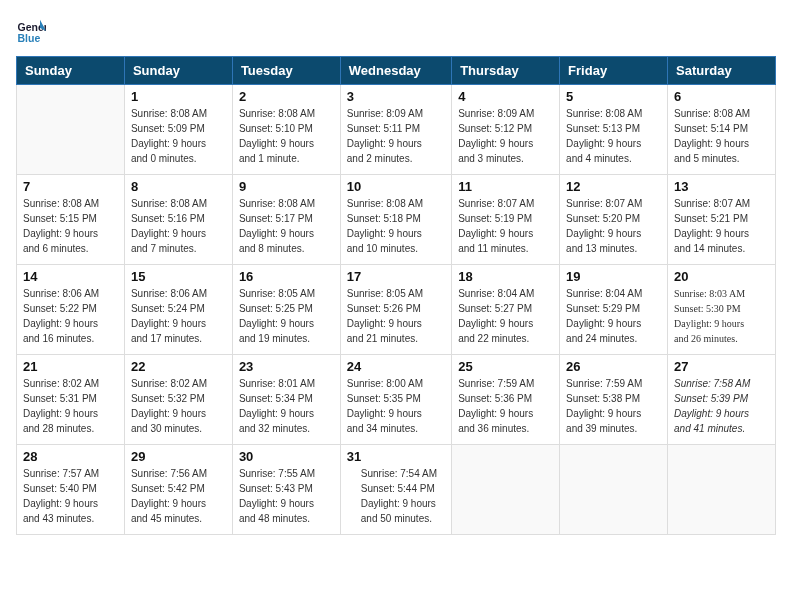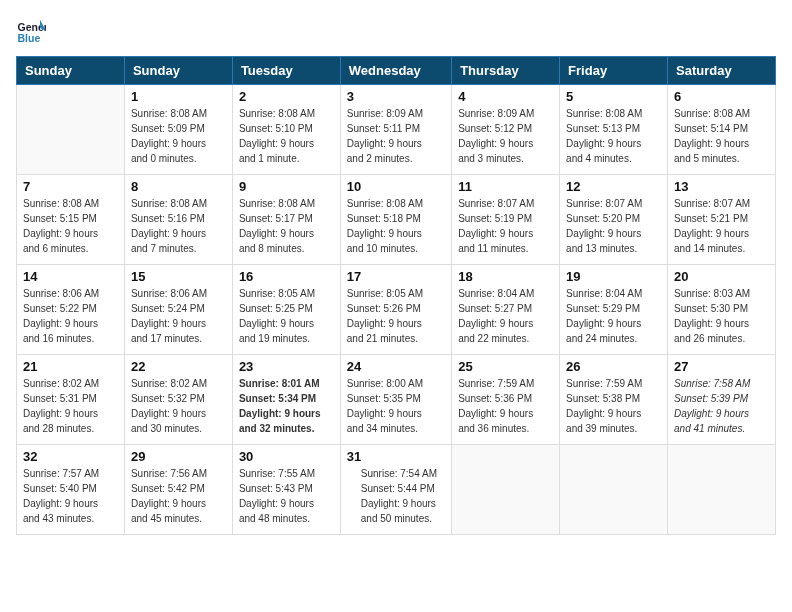--- a/index.html
+++ b/index.html
@@ -242,21 +242,21 @@
         </td>
         <td>
           <div class="day-number">19</div>
           <div class="day-info" style="white-space: pre-line;">Sunrise: 8:04 AM
 Sunset: 5:29 PM
 Daylight: 9 hours
 and 24 minutes.</div>
         </td>
         <td>
           <div class="day-number">20</div>
-          <div class="day-info" style="white-space: pre-line;">Sunrise: 8:03 AM
+          <div class="day-info" style="white-space: pre-line; font-family: Liberation Serif, serif;">Sunrise: 8:03 AM
 Sunset: 5:30 PM
 Daylight: 9 hours
 and 26 minutes.</div>
         </td>
       </tr>
       <tr>
         <td>
           <div class="day-number">21</div>
           <div class="day-info" style="white-space: pre-line;">Sunrise: 8:02 AM
 Sunset: 5:31 PM
@@ -265,21 +265,21 @@
         </td>
         <td>
           <div class="day-number">22</div>
           <div class="day-info" style="white-space: pre-line;">Sunrise: 8:02 AM
 Sunset: 5:32 PM
 Daylight: 9 hours
 and 30 minutes.</div>
         </td>
         <td>
           <div class="day-number">23</div>
-          <div class="day-info" style="white-space: pre-line; font-weight: bold;">Sunrise: 8:01 AM
+          <div class="day-info" style="white-space: pre-line;">Sunrise: 8:01 AM
 Sunset: 5:34 PM
 Daylight: 9 hours
 and 32 minutes.</div>
         </td>
         <td>
           <div class="day-number">24</div>
           <div class="day-info" style="white-space: pre-line;">Sunrise: 8:00 AM
 Sunset: 5:35 PM
 Daylight: 9 hours
 and 34 minutes.</div>
@@ -301,21 +301,21 @@
         <td>
           <div class="day-number">27</div>
           <div class="day-info" style="white-space: pre-line; font-style: italic;">Sunrise: 7:58 AM
 Sunset: 5:39 PM
 Daylight: 9 hours
 and 41 minutes.</div>
         </td>
       </tr>
       <tr>
         <td>
-          <div class="day-number">32</div>
+          <div class="day-number">28</div>
           <div class="day-info" style="white-space: pre-line;">Sunrise: 7:57 AM
 Sunset: 5:40 PM
 Daylight: 9 hours
 and 43 minutes.</div>
         </td>
         <td>
           <div class="day-number">29</div>
           <div class="day-info" style="white-space: pre-line;">Sunrise: 7:56 AM
 Sunset: 5:42 PM
 Daylight: 9 hours

